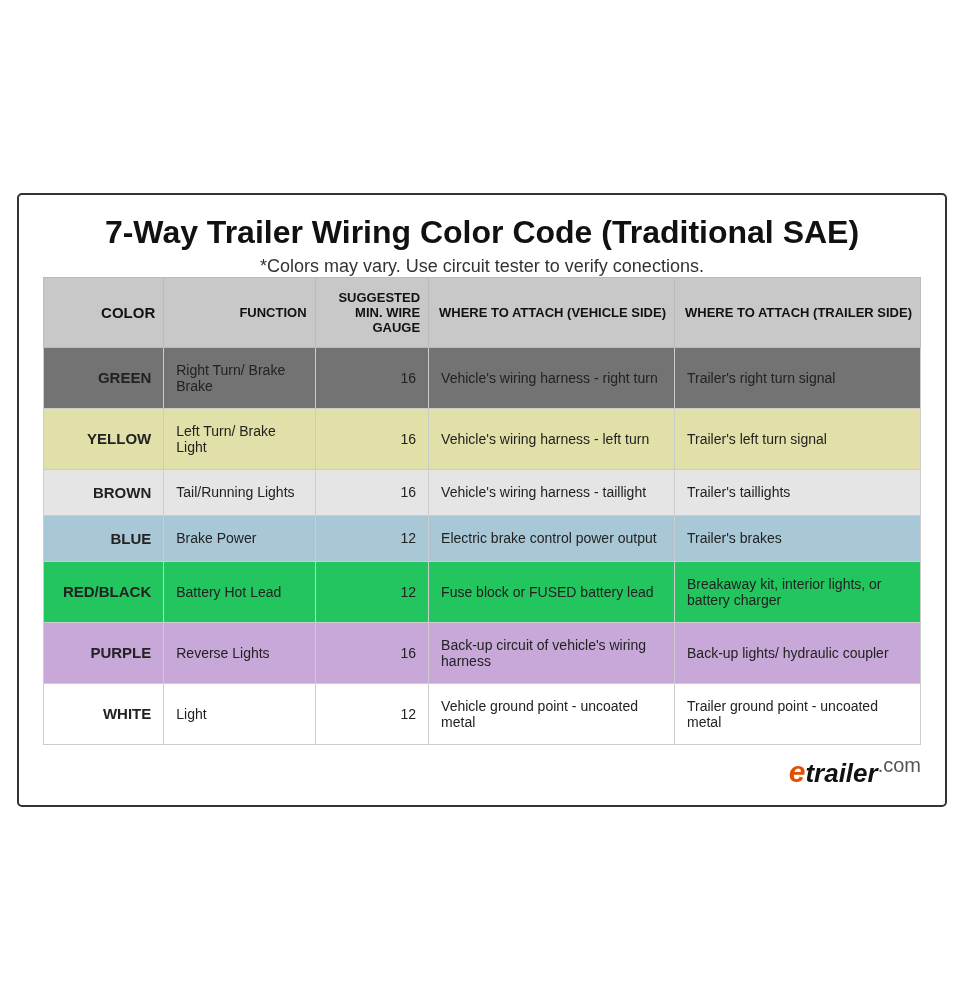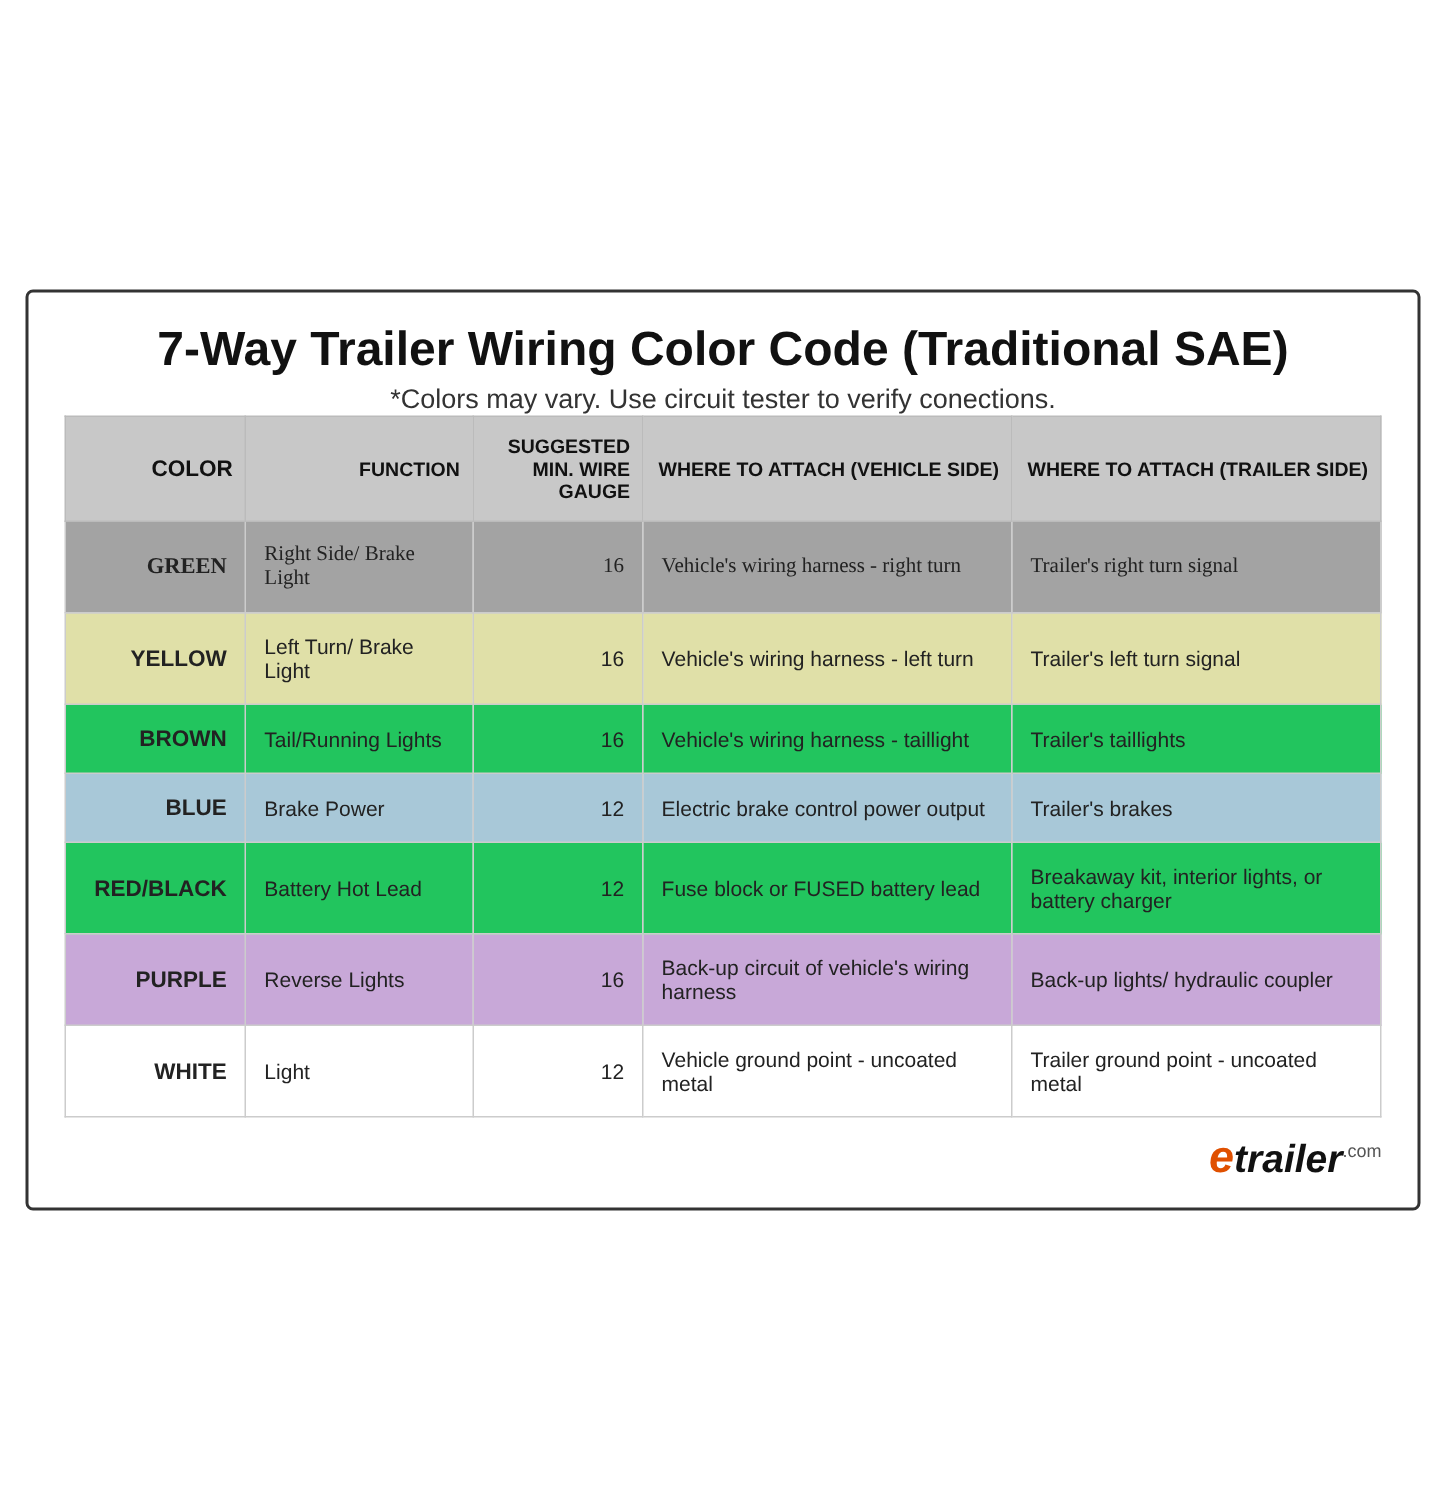--- a/index.html
+++ b/index.html
@@ -61,23 +61,23 @@
       font-weight: 700;
       font-size: 15px;
       text-align: right;
       width: 10%;
     }
     .col-function { width: 16%; }
     .col-gauge { text-align: right; width: 12%; }
     .col-vehicle { width: 26%; }
     .col-trailer { width: 26%; }
 
-    .row-green { background-color: #a3a3a3; font-family: Liberation Serif, serif; }
+    .row-green { background-color: #737373; }
     .row-yellow { background-color: #e0e0a8; }
-    .row-brown { background-color: #22c55e; }
+    .row-brown { background-color: #e5e5e5; }
     .row-blue { background-color: #a8c8d8; }
     .row-red { background-color: #22c55e; }
     .row-purple { background-color: #c8a8d8; }
     .row-white { background-color: #ffffff; }
 
     .logo-container {
       text-align: right;
       margin-top: 10px;
     }
     .logo {
@@ -88,21 +88,21 @@
     .logo span.e {
       color: #e05000;
       font-style: italic;
       font-size: 30px;
     }
     .logo span.trailer-text {
       color: #111;
       font-style: italic;
     }
     .logo span.dot-com {
-      font-size: 12px;
+      font-size: 20px;
       font-weight: 400;
       color: #555;
       vertical-align: super;
       font-style: normal;
     }
   </style>
 </head>
 <body>
 
 <div class="card">
@@ -115,21 +115,21 @@
         <th class="col-color">COLOR</th>
         <th class="col-function">FUNCTION</th>
         <th class="col-gauge">SUGGESTED MIN. WIRE GAUGE</th>
         <th class="col-vehicle">WHERE TO ATTACH (Vehicle Side)</th>
         <th class="col-trailer">WHERE TO ATTACH (Trailer Side)</th>
       </tr>
     </thead>
     <tbody id="table-body">
     <tr class="row-green">
           <td class="col-color">GREEN</td>
-          <td class="col-function">Right Side/ Brake Light</td>
+          <td class="col-function">Right Turn/ Brake Brake</td>
           <td class="col-gauge">16</td>
           <td class="col-vehicle">Vehicle's wiring harness - right turn</td>
           <td class="col-trailer">Trailer's right turn signal</td>
         </tr>
         <tr class="row-yellow">
           <td class="col-color">YELLOW</td>
           <td class="col-function">Left Turn/ Brake Light</td>
           <td class="col-gauge">16</td>
           <td class="col-vehicle">Vehicle's wiring harness - left turn</td>
           <td class="col-trailer">Trailer's left turn signal</td>

